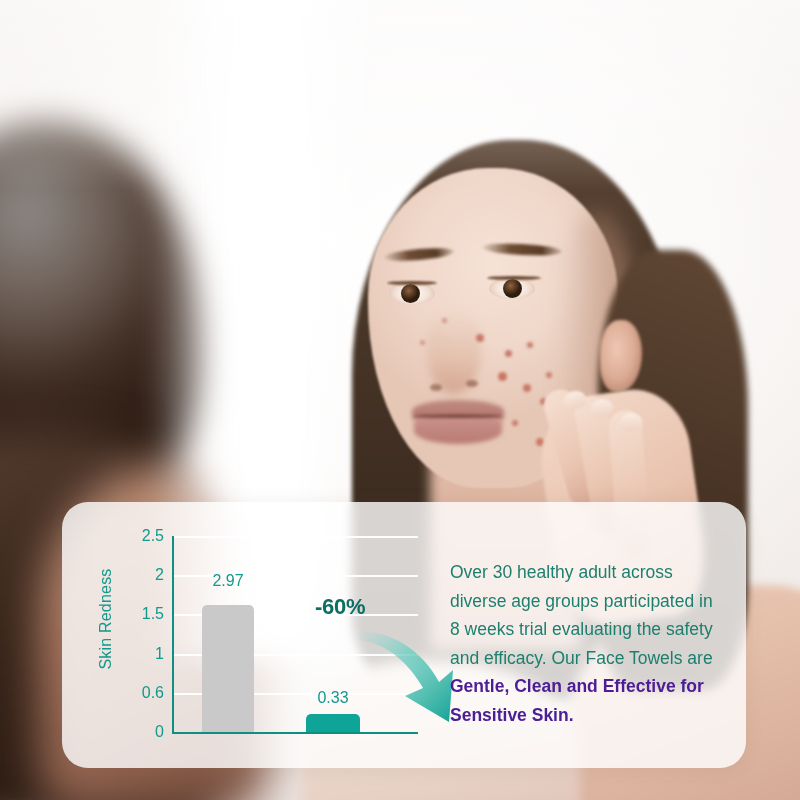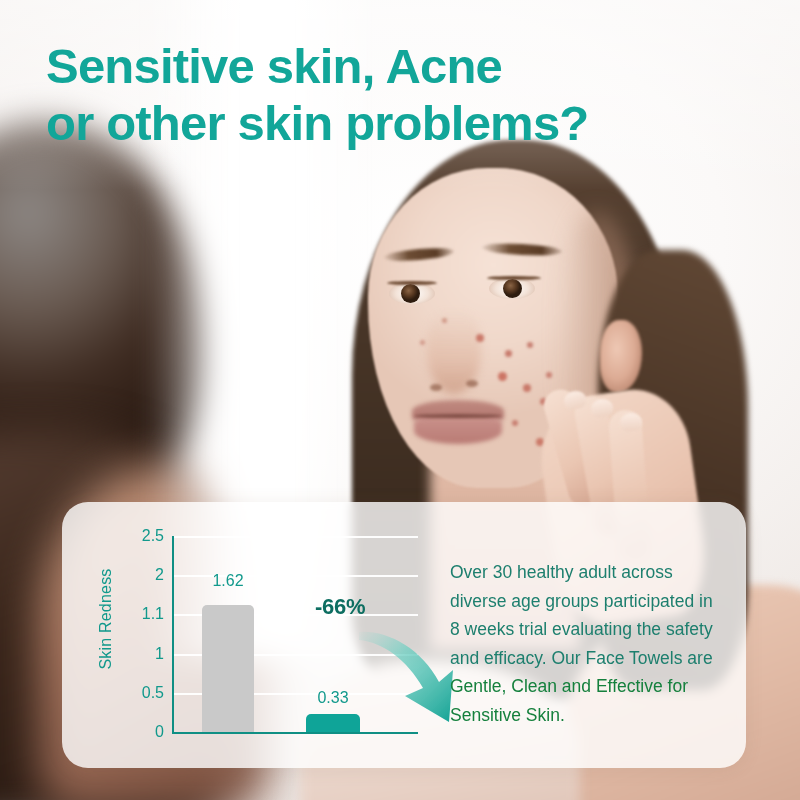--- a/index.html
+++ b/index.html
@@ -280,21 +280,21 @@
   
   .copy {
     position: absolute;
     left: 388px;
     top: 56px;
     width: 276px;
     color: #1d7f6e;
     font-size: 17.5px;
     line-height: 28.5px;
   }
-  .copy b { font-weight: 400; color: #15803d; }
+  .copy b { font-weight: 700; color: #4c1d95; }
 </style>
 </head>
 <body>
 
 <div id="stage">
 
   <div class="photo">
     <div class="bg-wall"></div>
     <div class="bg-blurhead"></div>
     <div class="bg-blurbody"></div>
@@ -342,67 +342,65 @@
     <div class="w-finger f1"></div>
     <div class="w-finger f2"></div>
     <div class="w-finger f3"></div>
     <div class="w-nail n1"></div>
     <div class="w-nail n2"></div>
     <div class="w-nail n3"></div>
 
     <div class="bg-topwash"></div>
   </div>
 
-  <div class="headline">Sensitive skin, Acne
-or other skin problems?</div>
 
   <div class="card">
 
     <div class="chart">
 
       <div class="y-axis-title">Skin Redness</div>
 
       <div class="plot">
         <div class="axis-y-line"></div>
         <div class="axis-x-line"></div>
 
         <div class="gridline" style="top:0px;"></div>
         <div class="gridline" style="top:39.2px;"></div>
         <div class="gridline" style="top:78.4px;"></div>
         <div class="gridline" style="top:117.6px;"></div>
         <div class="gridline" style="top:156.8px;"></div>
 
         <div class="ytick" style="top:0px;">2.5</div>
         <div class="ytick" style="top:39.2px;">2</div>
-        <div class="ytick" style="top:78.4px;">1.1</div>
+        <div class="ytick" style="top:78.4px;">1.5</div>
         <div class="ytick" style="top:117.6px;">1</div>
-        <div class="ytick" style="top:156.8px;">0.5</div>
+        <div class="ytick" style="top:156.8px;">0.6</div>
         <div class="ytick" style="top:196px;">0</div>
 
         <div class="bar control" style="left:30px;width:52px;height:127px;"></div>
         <div class="bar treated" style="left:134px;width:54px;height:18px;"></div>
 
-        <div class="bar-label" style="left:56px;top:36px;">1.62</div>
+        <div class="bar-label" style="left:56px;top:36px;">2.97</div>
         <div class="bar-label" style="left:161px;top:153px;">0.33</div>
 
         <div class="arrow-wrap">
           <svg width="130" height="105" viewBox="0 0 130 105">
             <defs>
               <linearGradient id="agrad" x1="0" y1="0" x2="1" y2="1">
                 <stop offset="0%" stop-color="#8fd9cf" stop-opacity="0.05"></stop>
                 <stop offset="35%" stop-color="#6fcfc2" stop-opacity="0.75"></stop>
                 <stop offset="100%" stop-color="#13a294" stop-opacity="1"></stop>
               </linearGradient>
             </defs>
             <path d="M2,6 C30,4 64,22 82,56 L96,44 L92,96 L48,70 L66,62 C50,34 26,16 2,14 Z" fill="url(#agrad)"></path>
           </svg>
         </div>
       </div>
 
-      <div class="delta-badge">-66%</div>
+      <div class="delta-badge">-60%</div>
     </div>
 
     <div class="copy">
       <span>Over 30 healthy adult across diverse age groups participated in 8 weeks trial evaluating the safety and efficacy. Our Face Towels are </span><b>Gentle, Clean and Effective for Sensitive Skin.</b>
     </div>
 
   </div>
 </div>
 
 </body></html>

